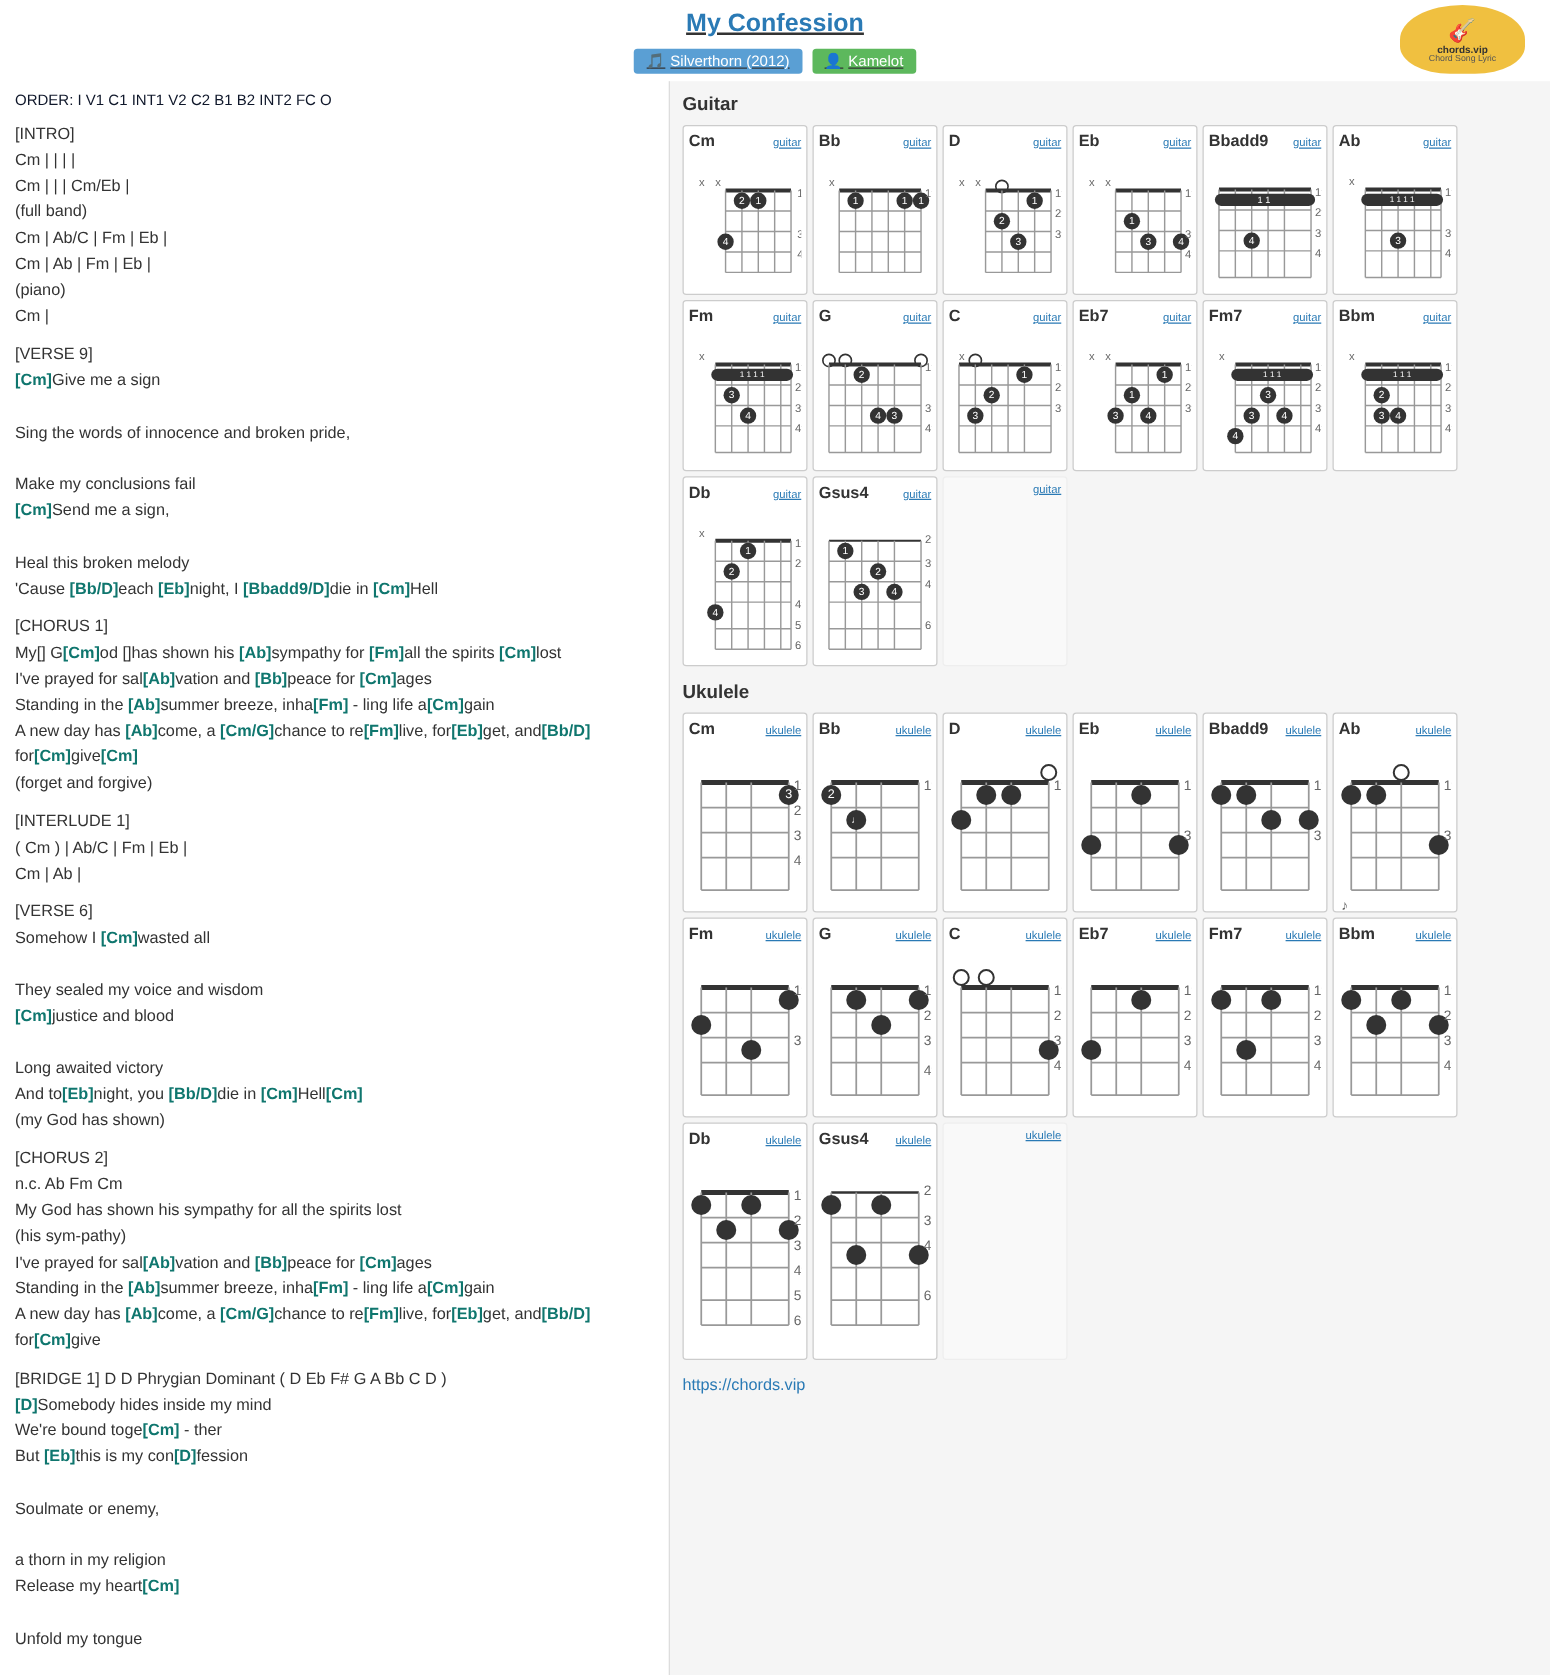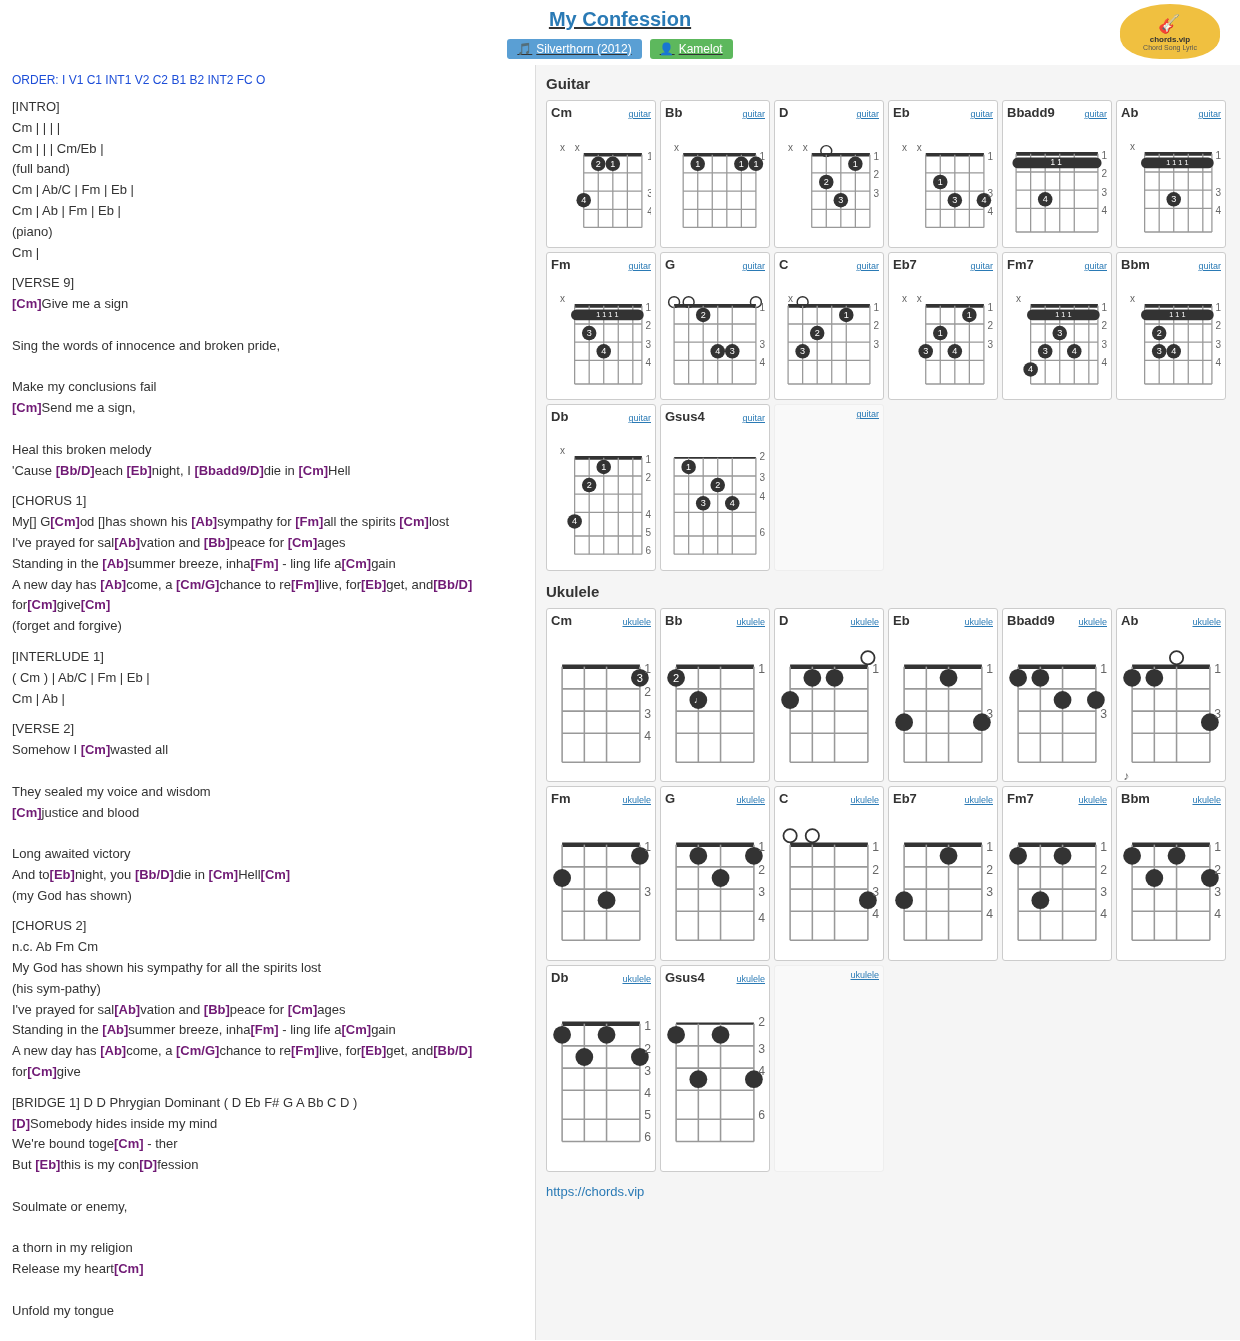--- a/index.html
+++ b/index.html
@@ -62,28 +62,28 @@
       width: 100%;
     }
     .lyrics-panel {
       width: 535px;
       padding: 8px 12px;
       flex-shrink: 0;
     }
     .order-line {
       font-size: 12px;
       margin-bottom: 10px;
-      color: #1d4ed8;
+      color: #0f172a;
     }
     .lyric-section {
       margin-bottom: 10px;
       line-height: 1.6;
     }
     .chord {
-      color: #701a75;
+      color: #0f766e;
       font-weight: bold;
     }
     .chords-panel {
       flex: 1;
       background: #f5f5f5;
       padding: 10px;
       border-left: 1px solid #ddd;
     }
     .section-title {
       font-size: 15px;
@@ -95,21 +95,21 @@
       display: flex;
       flex-wrap: wrap;
       gap: 4px;
       margin-bottom: 12px;
     }
     .chord-box {
       background: white;
       border: 1px solid #ccc;
       border-radius: 3px;
       padding: 4px;
-      width: 110px;
+      width: 100px;
       position: relative;
     }
     .chord-name-row {
       display: flex;
       align-items: baseline;
       justify-content: space-between;
       margin-bottom: 2px;
     }
     .chord-name {
       font-size: 13px;
@@ -199,21 +199,21 @@
         <div>(forget and forgive)</div>
       </div>
 
       <div class="lyric-section">
         <div>[INTERLUDE 1]</div>
         <div>( Cm ) | Ab/C | Fm | Eb |</div>
         <div>Cm | Ab |</div>
       </div>
 
       <div class="lyric-section">
-        <div>[VERSE 2]</div>
+        <div>[VERSE 6]</div>
         <div>Somehow I <span class="chord">[Cm]</span>wasted all</div>
         <div>&nbsp;</div>
         <div>They sealed my voice and wisdom</div>
         <div><span class="chord">[Cm]</span>justice and blood</div>
         <div>&nbsp;</div>
         <div>Long awaited victory</div>
         <div>And to<span class="chord">[Eb]</span>night, you <span class="chord">[Bb/D]</span>die in <span class="chord">[Cm]</span>Hell<span class="chord">[Cm]</span></div>
         <div>(my God has shown)</div>
       </div>
 

